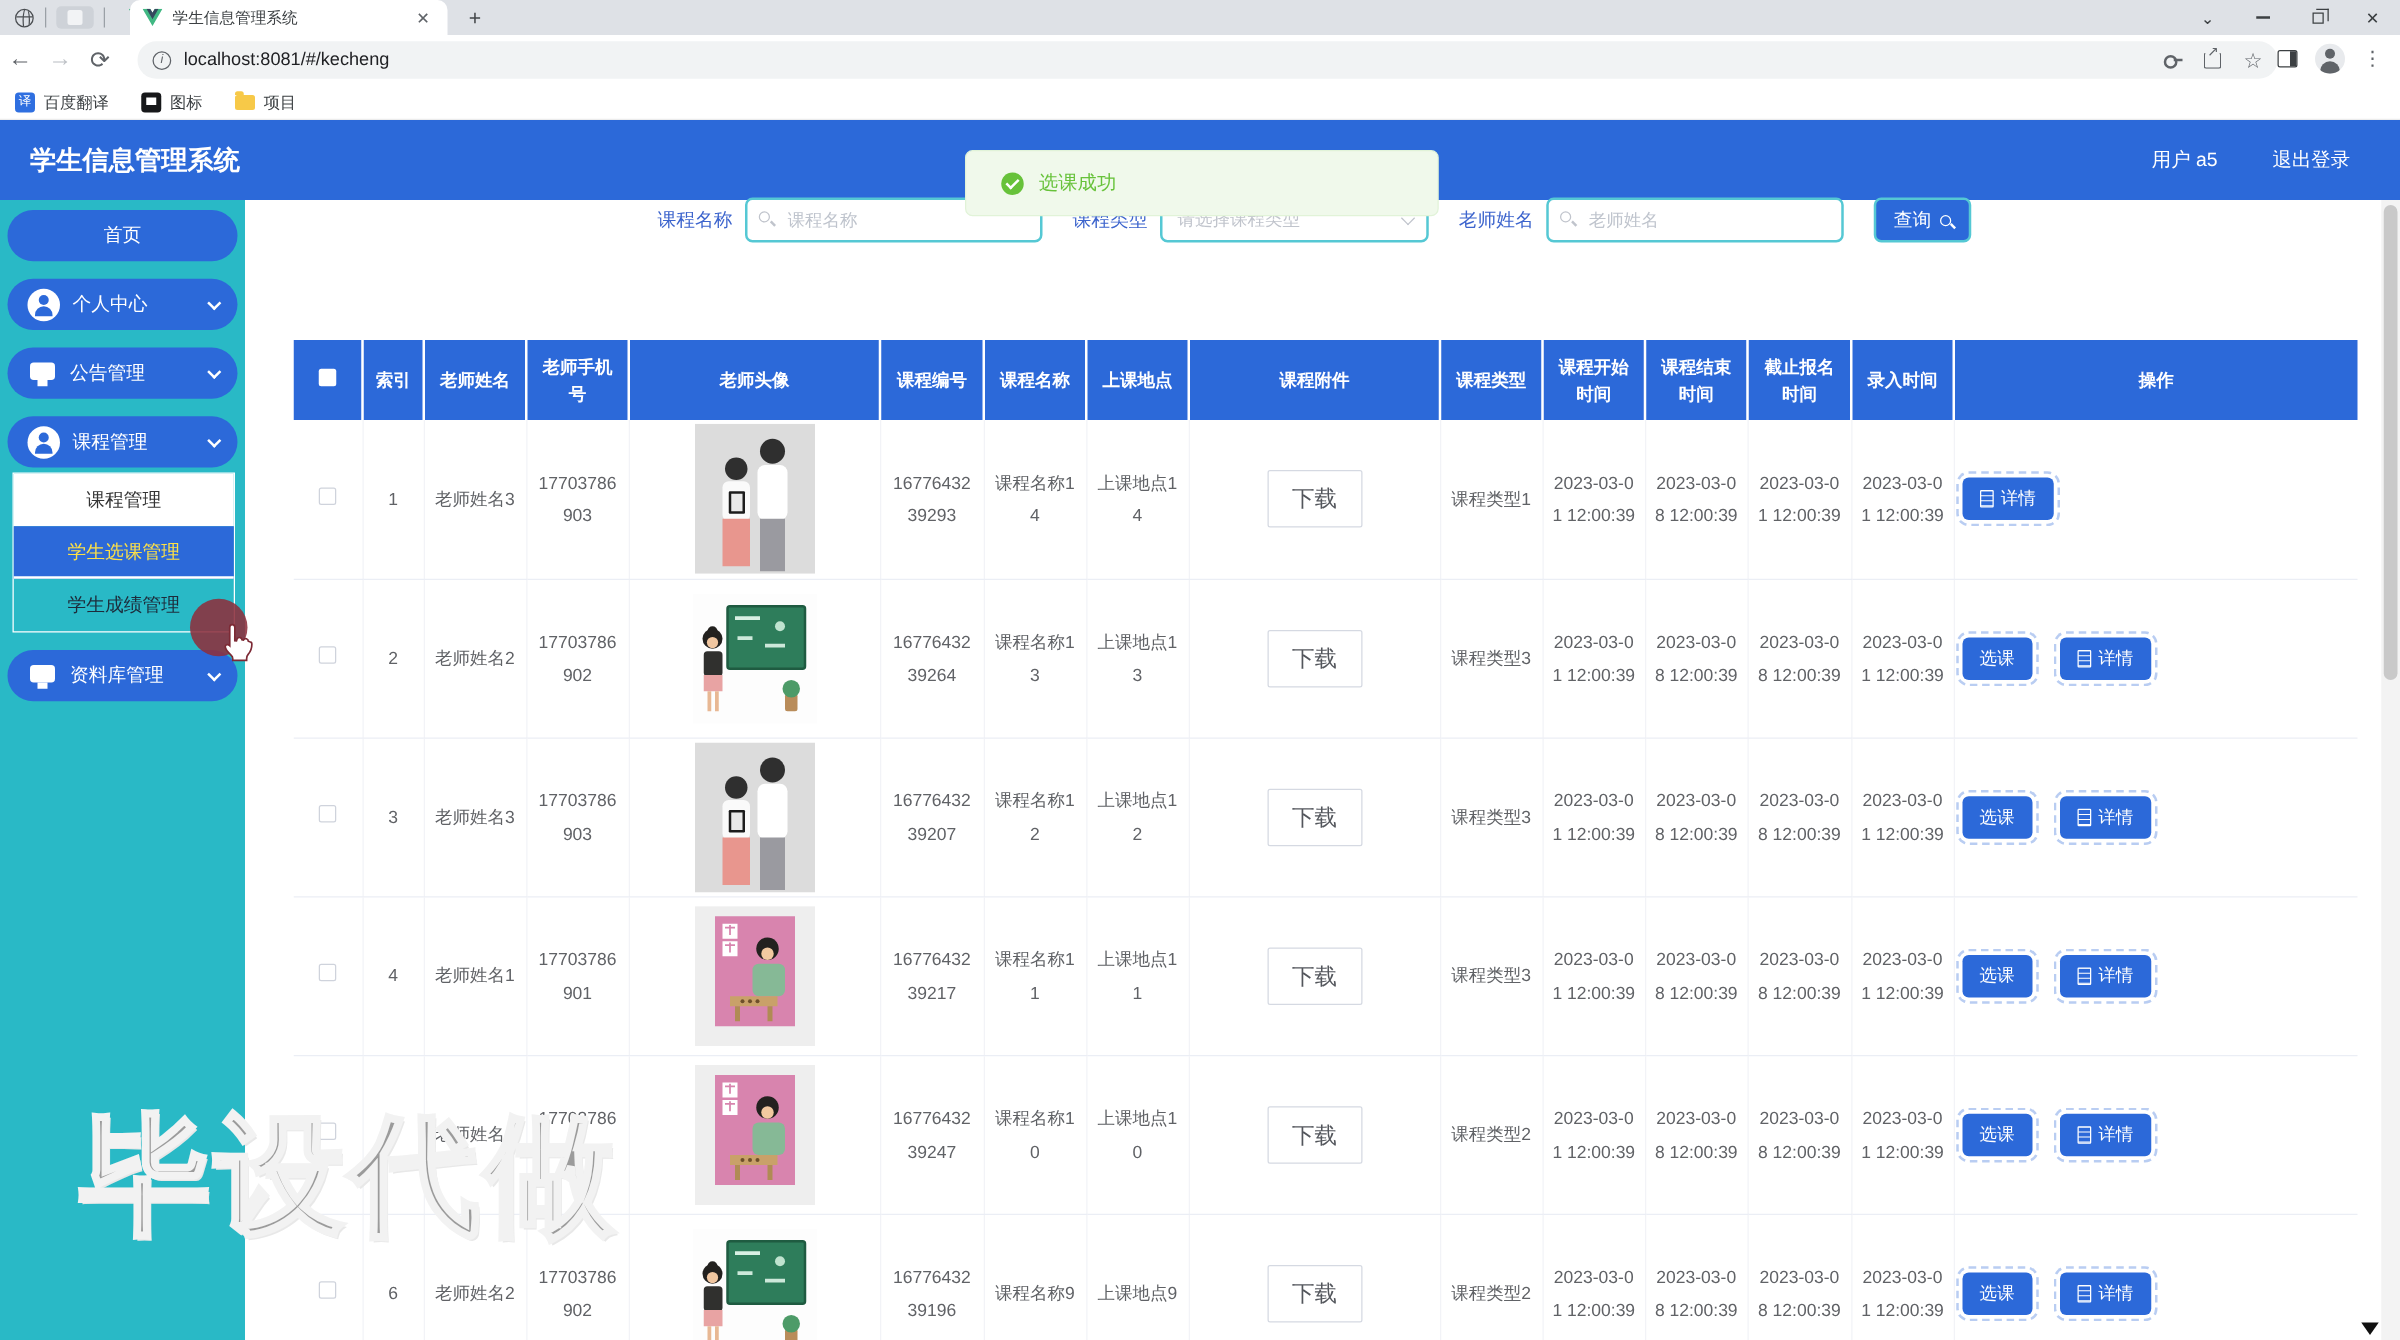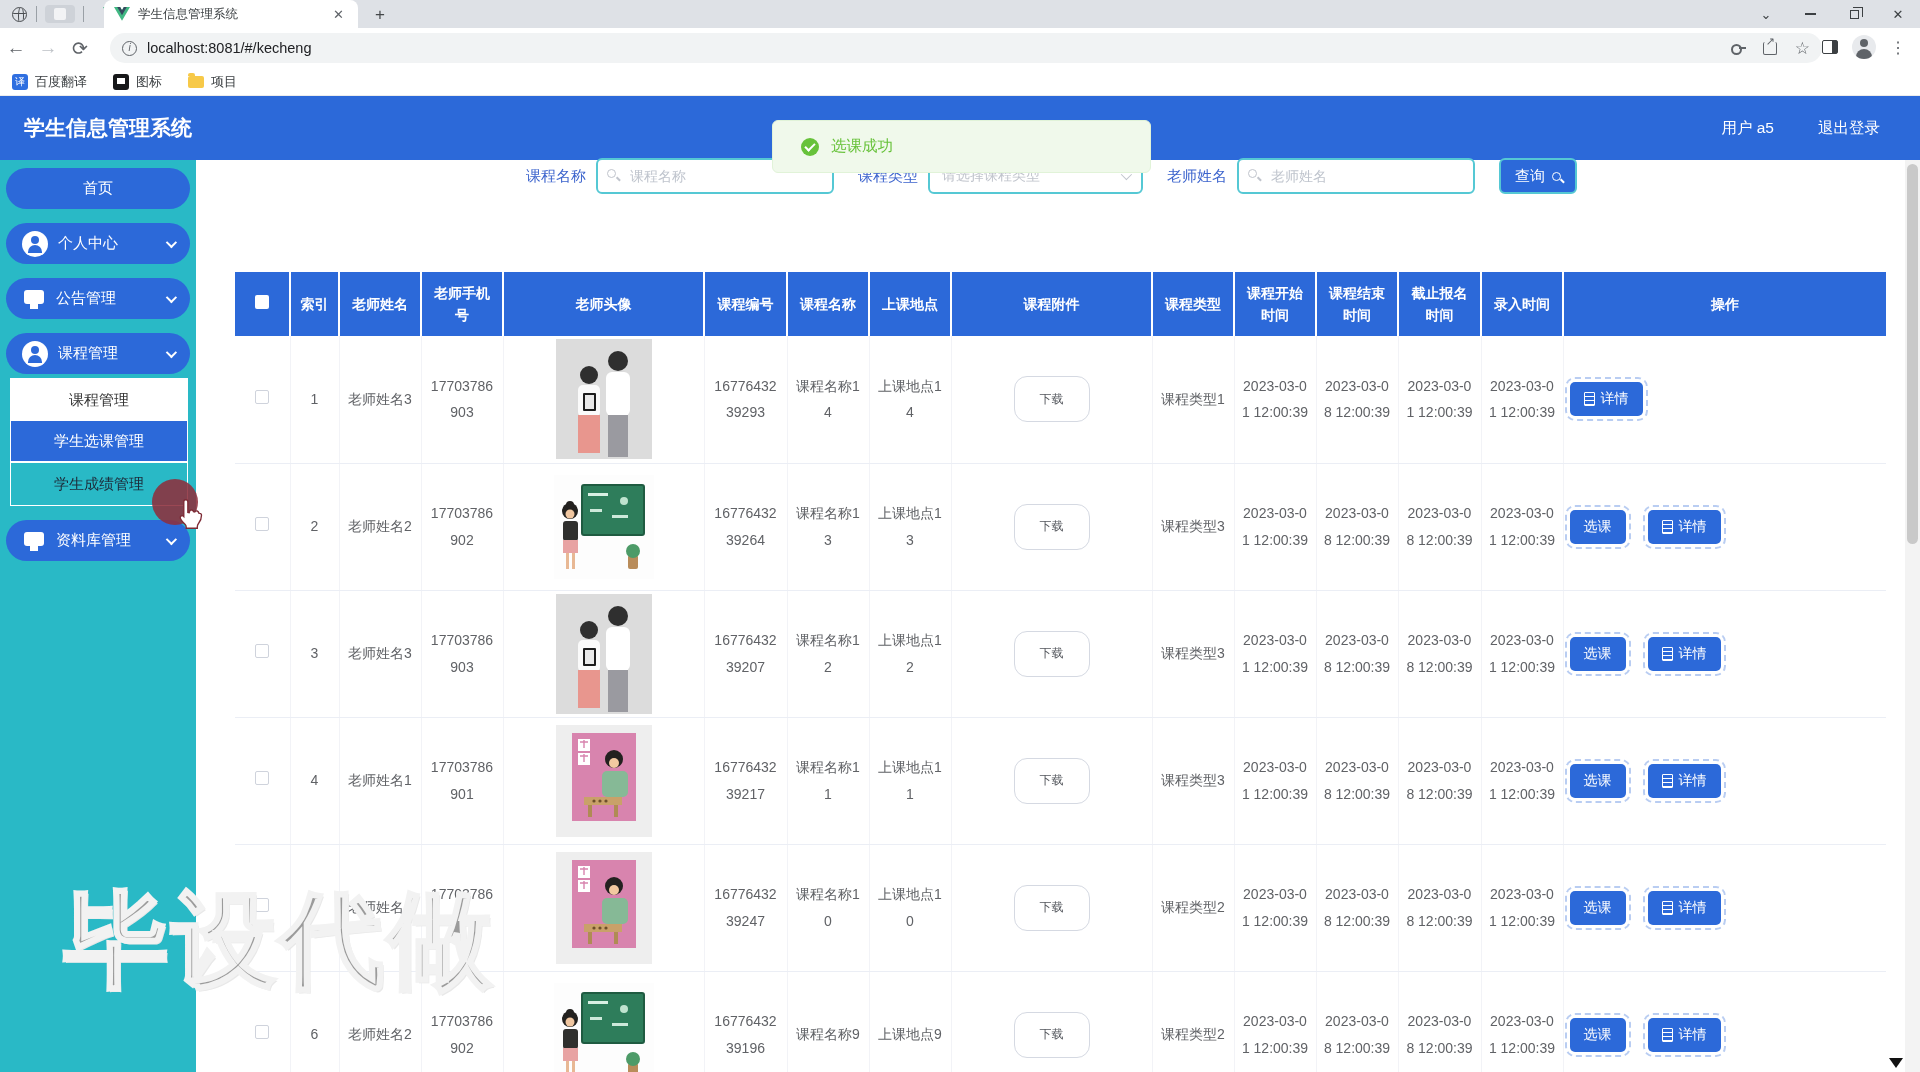--- a/index.html
+++ b/index.html
@@ -67,21 +67,21 @@
   .pill .chev { margin-left:auto; width:8px; height:8px; border-right:2px solid #fff; border-bottom:2px solid #fff; transform:rotate(45deg) translateY(-2px); }
   .icon-person { width:26px; height:26px; background:#fff; border-radius:50%; position:relative; flex:none; }
   .icon-person:before { content:""; position:absolute; left:9px; top:5px; width:8px; height:8px; border-radius:50%; background:#2c69d9; }
   .icon-person:after { content:""; position:absolute; left:6px; top:14px; width:14px; height:8px; border-radius:7px 7px 0 0; background:#2c69d9; }
   .icon-monitor { width:24px; height:24px; position:relative; flex:none; }
   .icon-monitor:before { content:""; position:absolute; left:2px; top:3px; width:20px; height:14px; background:#fff; border-radius:3px; }
   .icon-monitor:after { content:""; position:absolute; left:8px; top:17px; width:8px; height:5px; background:#fff; }
   #submenu { position:absolute; left:10px; top:378px; width:178px; border:1px solid #fff; }
   .sub-item { height:42px; display:flex; align-items:center; justify-content:center; font-size:15px; }
   .sub-item.s0 { background:#fff; color:#333; }
-  .sub-item.s1 { background:#2c69d9; color:#ffffff; border-bottom:2px solid #fff; }
+  .sub-item.s1 { background:#2c69d9; color:#fde047; border-bottom:2px solid #fff; }
   .sub-item.s2 { background:transparent; color:#1d2b3a; }
 
   
   #content { position:absolute; left:196px; top:160px; width:1709px; height:912px; background:#fff; }
 
   
   #filterbar { position:absolute; left:330px; top:-2px; display:flex; align-items:center; }
   .f-label { color:#3c64cd; font-size:15px; margin-right:10px; white-space:nowrap; }
   .f-input-wrap { position:relative; margin-right:24px; }
   .f-input { width:238px; height:36px; border:2px solid #55c8d4; border-radius:6px; padding:0 10px 0 32px; font-size:14px; color:#333; background:#fff; outline:none; font-family:"Liberation Sans",sans-serif; }
@@ -96,21 +96,21 @@
 
   
   #course-table { position:absolute; left:39px; top:112px; width:1651px; border-collapse:collapse; table-layout:fixed; }
   #course-table th { background:#2c69d9; color:#fff; font-size:14px; font-weight:bold; height:64px; border-right:2px solid #fff; vertical-align:middle; text-align:center; padding:0 8px; line-height:1.6; }
   #course-table th:last-child { border-right:none; }
   #course-table td { height:127px; vertical-align:middle; text-align:center; font-size:14px; color:#606266; border-bottom:1px solid #ebeef5; border-right:1px solid #f2f3f7; padding:0 6px; word-break:break-all; line-height:1.9; background:#fff; }
   #course-table td:last-child { border-right:none; }
   .cbx { display:inline-block; width:14px; height:14px; border:1px solid #cfd3dc; border-radius:2px; background:#fff; }
   .cbx.hdr { border:none; }
   .avatar-slot svg { display:block; margin:0 auto; }
-  .dl-btn { width:76px; height:46px; background:#fff; border:1px solid #d5d9e2; border-radius:13px; font-size:12px; color:#53565c; font-family:"Liberation Sans",sans-serif; }
+  .dl-btn { width:76px; height:46px; background:#fff; border:1px solid #d5d9e2; border-radius:2px; font-size:18px; color:#53565c; font-family:"Liberation Sans",sans-serif; }
   .ops { display:flex; align-items:center; justify-content:flex-start; gap:22px; }
   .op { height:34px; background:#2c69d9; border:none; border-radius:5px; color:#fff; font-size:14px; display:flex; align-items:center; justify-content:center; gap:6px; outline:2px dashed #b9cdf2; outline-offset:3px; font-family:"Liberation Sans",sans-serif; padding:0 14px; }
   .doc-icon { width:11px; height:14px; border:1.2px solid #fff; border-radius:1px; background:repeating-linear-gradient(180deg, transparent 0 3px, #fff 3px 4px); }
 
   
   #toast { position:absolute; left:772px; top:120px; width:379px; height:53px; background:#f0f9eb; border:1px solid #e1f3d8; border-radius:6px; display:flex; align-items:center; padding-left:28px; gap:12px; z-index:100; }
   .toast-check { width:18px; height:18px; border-radius:50%; background:#67c23a; position:relative; flex:none; }
   .toast-check:after { content:""; position:absolute; left:6px; top:3px; width:4px; height:8px; border-right:2px solid #fff; border-bottom:2px solid #fff; transform:rotate(45deg); }
   #toast-msg { color:#67c23a; font-size:15.5px; }
 

